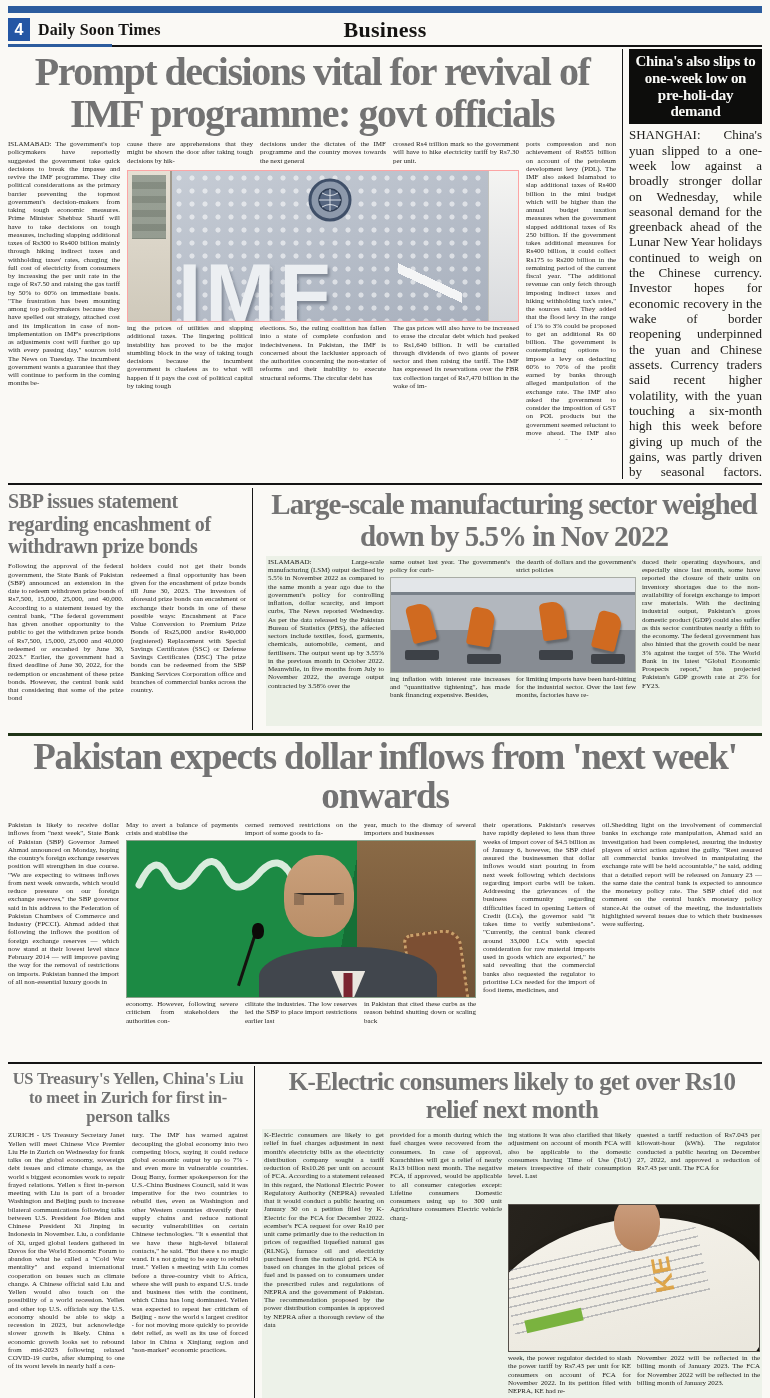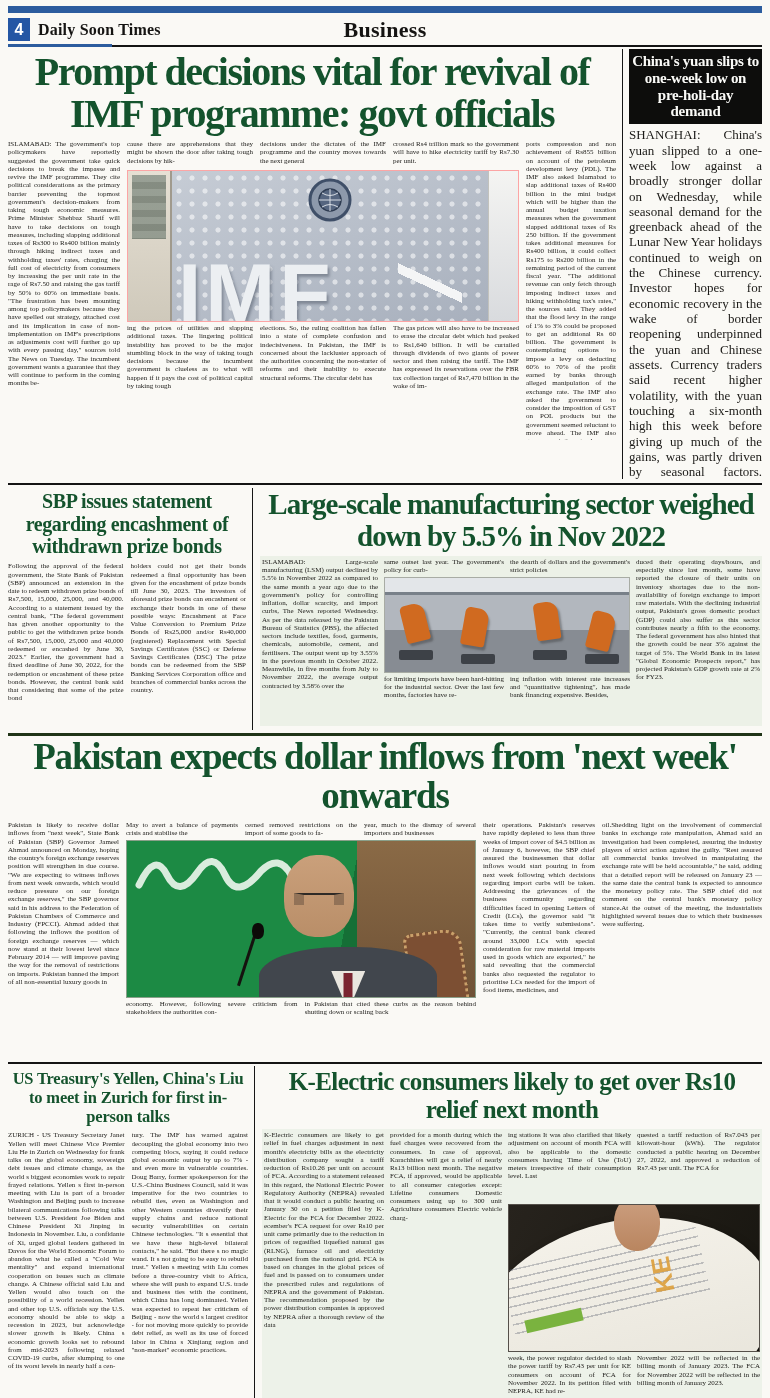--- a/index.html
+++ b/index.html
@@ -6,21 +6,21 @@
   html,body{background:#e8e6e0}
   body{width:770px;font-family:"Liberation Serif","DejaVu Serif",serif;color:#151412}
   .page{position:relative;width:770px;height:1398px;background:#faf9f5;padding:3px 8px 0 8px;overflow:hidden}
   .topbar{height:7px;background:#2c5c9e;margin:3px 0 4px}
   .hdr{position:relative;display:flex;align-items:center;border-bottom:2px solid #141414;padding:1px 0 4px;height:30px}
   .hdr::after{content:"";position:absolute;left:0;bottom:-2px;width:104px;height:3px;background:#2c5c9e}
   .pnum{width:22px;height:23px;background:#2456a4;color:#fff;font-weight:bold;font-size:16px;display:flex;align-items:center;justify-content:center;font-family:"Liberation Sans",sans-serif}
   .pname{font-weight:bold;font-size:16px;margin-left:8px;letter-spacing:.2px;white-space:nowrap}
   .section{position:absolute;left:0;right:0;text-align:center;font-size:22px;font-weight:bold;letter-spacing:.3px}
   .tcol{font-size:7px;line-height:1.18;text-align:justify;overflow:hidden;color:#1b1a17}
-  h1,h2,h3{color:#14532d;font-family:"Liberation Serif","DejaVu Serif",serif}
+  h1,h2,h3{color:#737373;font-family:"Liberation Serif","DejaVu Serif",serif}
   
   .row1{display:flex;margin-top:2px}
   .imf-art{flex:1;padding-right:6px}
   .imf-head{font-size:40px;line-height:1.04;font-weight:bold;text-align:center;letter-spacing:-1.5px;margin:2px 0 6px}
   .imf-body{display:flex;gap:7px;height:300px}
   .c-imf1{width:112px}
   .imf-mid{width:392px;display:flex;flex-direction:column}
   .c-imf5{flex:1}
   .band3{display:flex;gap:7px}
   .band3 .tcol{flex:1}
@@ -37,24 +37,24 @@
   
   .yuan{width:140px;border-left:1.5px solid #161616;padding-left:6px}
   .yuan-title{background:#0d0d0c;color:#fbfbf8;font-weight:bold;font-size:15px;line-height:1.12;text-align:center;padding:4px 3px;letter-spacing:-.3px}
   .yuan-body{margin-top:3px;height:352px;font-size:13px}
   .rule1{border-top:2px solid #141414;margin:4px 0 3px}
   .rule-green{border-top:3px solid #203417;margin:3px 0 2px}
   .rule2{border-top:2.5px solid #141414;margin:3px 0 2px}
   
   .row2{display:flex}
   .sbp{width:244px;padding-right:6px}
-  .sbp-head{font-size:20px;line-height:1.12;font-weight:bold;text-align:center;letter-spacing:-.4px;margin:2px 0 5px}
+  .sbp-head{font-size:20px;line-height:1.12;font-weight:bold;letter-spacing:-.4px;margin:2px 0 5px}
   .sbp-body{display:flex;gap:7px;height:168px}
   .sbp-body .tcol{flex:1}
-  .lsm{flex:1;border-left:1.5px solid #161616;padding-left:7px}
+  .lsm{flex:1;border-left:1.5px solid #161616;padding-left:13px}
   .lsm-head{font-size:29px;line-height:1.08;font-weight:bold;text-align:center;letter-spacing:-1px;margin:1px 0 4px}
   .lsm-body{display:flex;gap:6px;height:170px;background:#ecf1e7;padding:2px}
   .c-lsm1{width:116px}
   .lsm-mid{width:246px;display:flex;flex-direction:column}
   .c-lsm4{flex:1}
   .band2{display:flex;gap:6px}
   .band2 .tcol{flex:1}
   .b2top{height:18px}
   .b2bot{flex:1;margin-top:2px}
   .lsm-photo{height:96px;margin-top:1px;position:relative;overflow:hidden;border:1px solid #a8aca4;background:linear-gradient(#e3e6e9 0 16%,#b2b7be 16% 55%,#878c93 55%)}
@@ -140,21 +140,21 @@
           <div class="band3 b3bot">
             <div class="tcol">ing the prices of utilities and slapping additional taxes. The lingering political instability has proved to be the major stumbling block in the way of taking tough decisions because the incumbent government is clueless as to what will happen if it pays the cost of political capital by taking tough</div>
             <div class="tcol">elections. So, the ruling coalition has fallen into a state of complete confusion and indecisiveness. In Pakistan, the IMF is concerned about the lackluster approach of the authorities concerning the non-starter of reforms and their inability to execute structural reforms. The circular debt has</div>
             <div class="tcol">The gas prices will also have to be increased to erase the circular debt which had peaked to Rs1,640 billion. It will be curtailed through dividends of two giants of power sector and then raising the tariff. The IMF has expressed its reservations over the FBR tax collection target of Rs7,470 billion in the wake of im-</div>
           </div>
         </div>
         <div class="tcol c-imf5">ports compression and non achievement of Rs855 billion on account of the petroleum development levy (PDL). The IMF also asked Islamabad to slap additional taxes of Rs400 billion in the mini budget which will be higher than the annual budget taxation measures when the government slapped additional taxes of Rs 250 billion. If the government takes additional measures for Rs400 billion, it could collect Rs175 to Rs200 billion in the remaining period of the current fiscal year. "The additional revenue can only fetch through imposing indirect taxes and hiking withholding tax's rates," the sources said. They added that the flood levy in the range of 1% to 3% could be proposed to get an additional Rs 60 billion. The government is contemplating options to impose a levy on deducting 60% to 70% of the profit earned by banks through alleged manipulation of the exchange rate. The IMF also asked the government to consider the imposition of GST on POL products but the government seemed reluctant to move ahead. The IMF also gave prescriptions to slap more taxes on sugary beverages.</div>
       </div>
     </div>
     <div class="yuan">
-      <div class="yuan-title">China's yuan slips to one-week low on pre-holi-day demand</div>
+      <div class="yuan-title">China's also slips to one-week low on pre-holi-day demand</div>
       <div class="tcol yuan-body">SHANGHAI: China's yuan slipped to a one-week low against a broadly stronger dollar on Wednesday, while seasonal demand for the greenback ahead of the Lunar New Year holidays continued to weigh on the Chinese currency. Investor hopes for economic recovery in the wake of border reopening underpinned the yuan and Chinese assets. Currency traders said recent higher volatility, with the yuan touching a six-month high this week before giving up much of the gains, was partly driven by seasonal factors. Chinese exporters converted their foreign exchange proceeds into the local unit for various payments and bonus handouts weeks before the holidays, while households' demand for foreign currency for their upcoming overseas trips picked up this week, traders said. "We expect the yuan to touch 6.8 per dollar in the short term, but with the economic recovery continues, the yuan remains in the mid- to long-term appreciation trend," The bank revised up its forecast for the yuan to trade at 6.7 at end-March from 7.05 previously.</div>
     </div>
   </div>
 
   <div class="rule1"></div>
 
   <div class="row2">
     <div class="sbp">
       <h2 class="sbp-head">SBP issues statement regarding encashment of withdrawn prize bonds</h2>
       <div class="sbp-body">
@@ -176,22 +176,22 @@
             <div class="robot" style="left:18px;top:26px;transform:rotate(-14deg)"></div>
             <div class="robot" style="left:78px;top:30px;transform:rotate(10deg)"></div>
             <div class="robot" style="left:150px;top:24px;transform:rotate(-8deg)"></div>
             <div class="robot" style="left:204px;top:34px;transform:rotate(14deg)"></div>
             <div class="rbase" style="left:14px;bottom:12px"></div>
             <div class="rbase" style="left:76px;bottom:8px"></div>
             <div class="rbase" style="left:148px;bottom:12px"></div>
             <div class="rbase" style="left:200px;bottom:8px"></div>
           </div>
           <div class="band2 b2bot">
+            <div class="tcol">ing inflation with interest rate increases and "quantitative tightening", has made bank financing expensive. Besides,</div>
             <div class="tcol">for limiting imports have been hard-hitting for the industrial sector. Over the last few months, factories have re-</div>
-            <div class="tcol">ing inflation with interest rate increases and "quantitative tightening", has made bank financing expensive. Besides,</div>
           </div>
         </div>
         <div class="tcol c-lsm4">duced their operating days/hours, and especially since last month, some have reported the closure of their units on inventory shortages due to the non-availability of foreign exchange to import raw materials. With the declining industrial output, Pakistan's gross domestic product (GDP) could also suffer as this sector contributes nearly a fifth to the economy. The federal government has also hinted that the growth could be near 3% against the target of 5%. The World Bank in its latest "Global Economic Prospects report," has projected Pakistan's GDP growth rate at 2% for FY23.</div>
       </div>
     </div>
   </div>
 
   <div class="rule-green"></div>
 
   <div class="row3">
@@ -215,20 +215,21 @@
             <div class="gov-tie"></div>
           </div>
           <div class="gov-head">
             <div class="gov-glasses"></div>
           </div>
           <div class="mic"></div>
           <div class="michead"></div>
         </div>
         <div class="band3 b3bot">
           <div class="tcol">economy. However, following severe criticism from stakeholders the authorities con-</div>
+          <div class="tcol">cilitate the industries. The low reserves led the SBP to place import restrictions earlier last</div>
           <div class="tcol">in Pakistan that cited these curbs as the reason behind shutting down or scaling back</div>
         </div>
       </div>
       <div class="tcol c-d5">their operations. Pakistan's reserves have rapidly depleted to less than three weeks of import cover of $4.5 billion as of January 6, however, the SBP chief assured the businessmen that dollar inflows would start pouring in from next week following which decisions regarding import curbs will be taken. Addressing the grievances of the business community regarding difficulties faced in opening Letters of Credit (LCs), the governor said "it takes time to verify submissions". "Currently, the central bank cleared around 33,000 LCs with special consideration for raw material imports used in goods which are exported," he said revealing that the commercial banks also requested the regulator to prioritise LCs needed for the import of food items, medicines, and</div>
       <div class="tcol c-d6">oil.Shedding light on the involvement of commercial banks in exchange rate manipulation, Ahmad said an investigation had been completed, assuring the industry players of strict action against the guilty. "Rest assured all commercial banks involved in manipulating the exchange rate will be held accountable," he said, adding that a detailed report will be released on January 23 — the same date the central bank is expected to announce the monetary policy rate. The SBP chief did not comment on the central bank's monetary policy stance.At the outset of the meeting, the industrialists highlighted several issues due to which their businesses were suffering.</div>
     </div>
   </div>
 
   <div class="rule2"></div>
 

